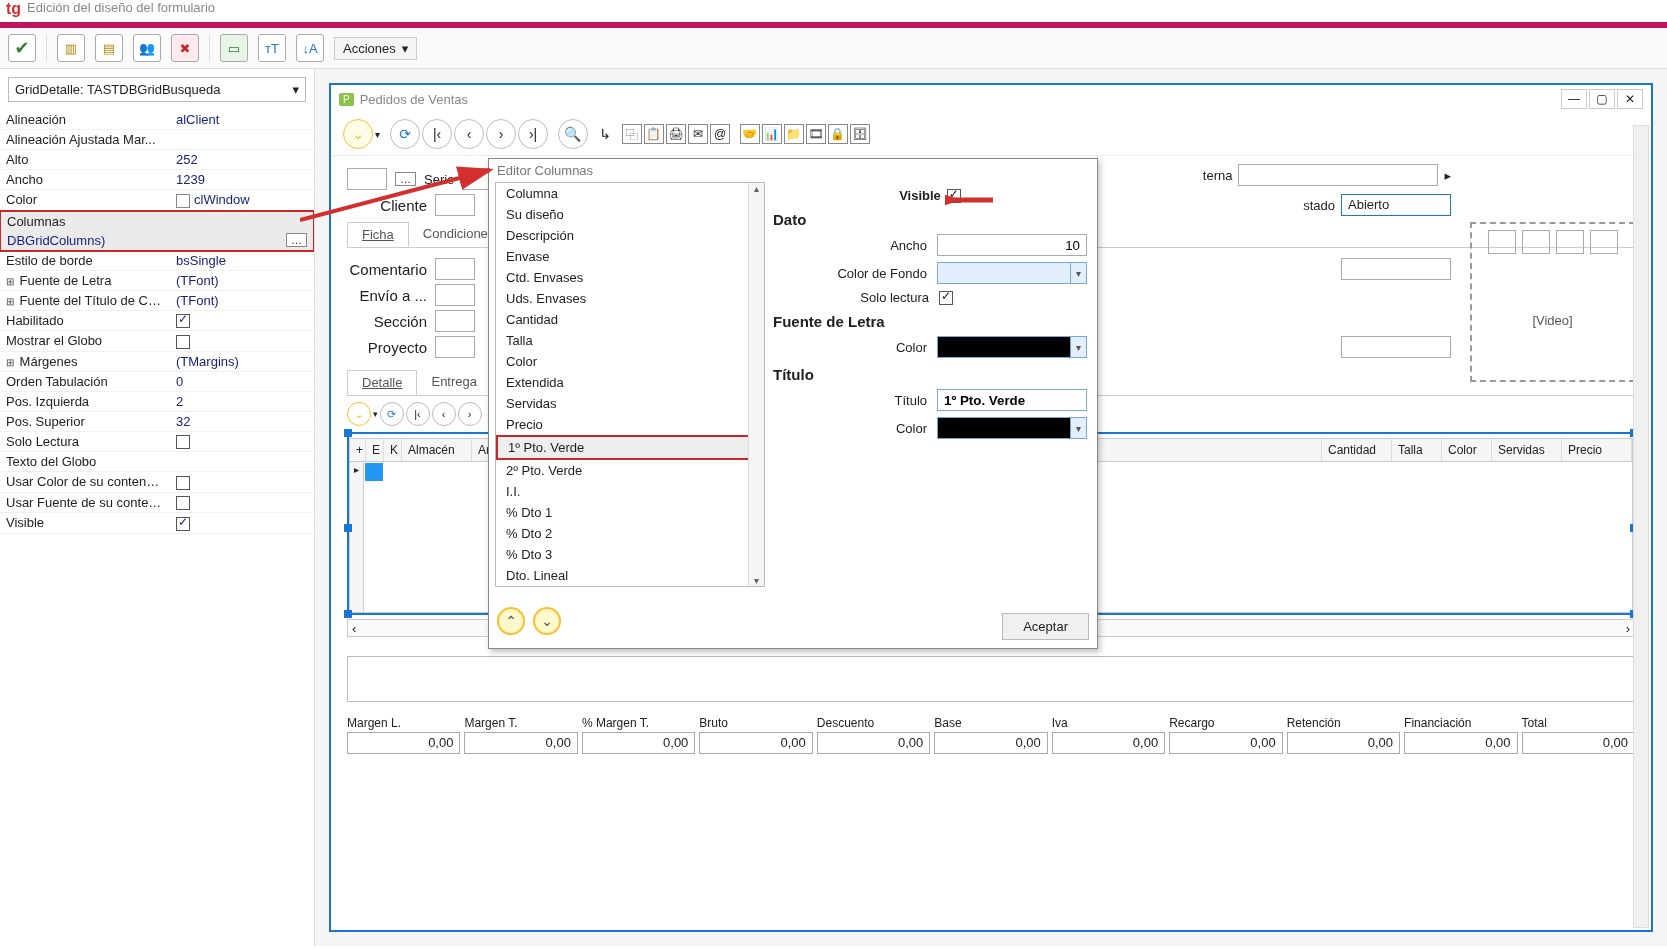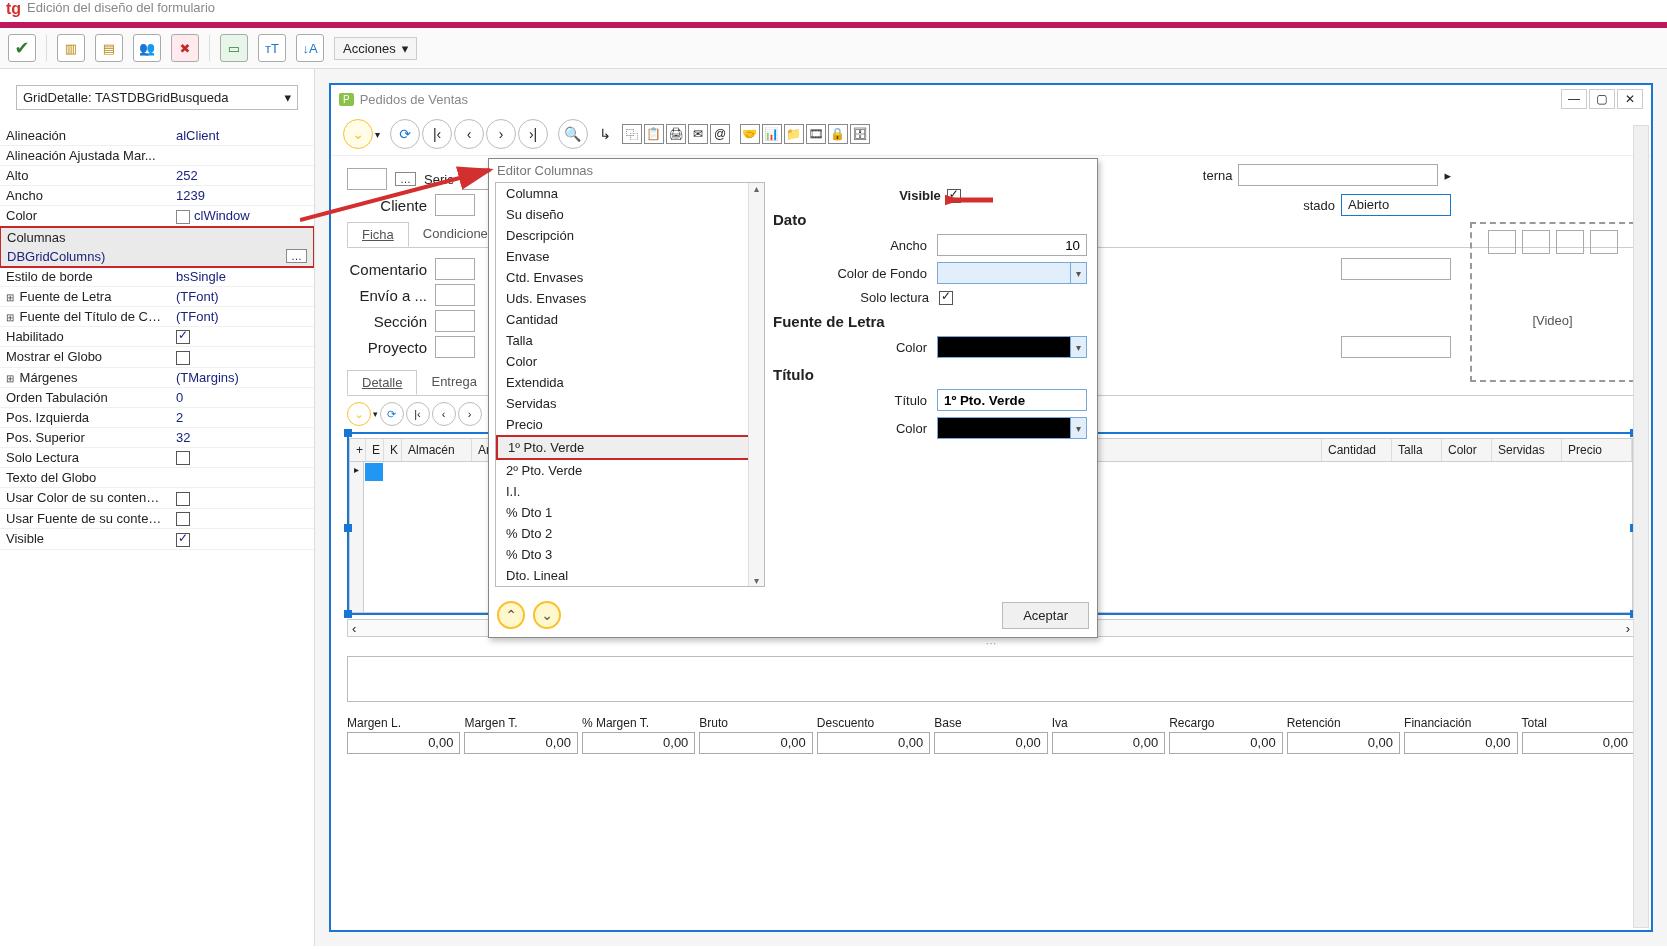--- a/index.html
+++ b/index.html
@@ -8,21 +8,21 @@
   .titlebar { display:flex; align-items:flex-start; height:28px; padding:0 6px; background:#fff; border-bottom:6px solid #be185d; }
   .logo { color:#d32f2f; font-weight:bold; font-size:16px; margin-right:6px; }
   .titlebar-text { color:#888; }
   .toolbar { display:flex; align-items:center; gap:10px; padding:6px 8px; background:#fafafa; border-bottom:1px solid #ddd; }
   .tb-btn { width:28px; height:28px; display:flex; align-items:center; justify-content:center; border:1px solid transparent; border-radius:3px; }
   .tb-btn.box { background:#fff; border:1px solid #aaa; }
   .tb-sep { width:1px; height:26px; background:#ddd; }
   .actions-dd { display:flex; align-items:center; gap:6px; border:1px solid #ccc; padding:3px 8px; background:#f5f5f5; }
   .content { display:flex; height: calc(949px - 28px - 44px); }
   .sidebar { width:315px; border-right:1px solid #ddd; background:#fff; display:flex; flex-direction:column; }
-  .combo { border:1px solid #bbb; margin:16px; padding:4px 6px; display:flex; justify-content:space-between; align-items:center; background:#fff; }
+  .combo { border:1px solid #bbb; margin:8px; padding:4px 6px; display:flex; justify-content:space-between; align-items:center; background:#fff; }
   .prop-grid { flex:1; overflow-y:auto; font-size:13px; }
   .prop-row { display:flex; border-bottom:1px solid #f0f0f0; }
   .prop-row.sel { background:#eaeaea; border:2px solid #c62828; margin:-1px;flex-direction:column; }
   .prop-k { width:170px; padding:2px 6px; white-space:nowrap; overflow:hidden; text-overflow:ellipsis; }
   .prop-v { flex:1; padding:2px 6px; color:#1a237e; }
   .prop-expander { width:10px; display:inline-block; color:#444; font-size:10px; }
   .chk { width:14px; height:14px; border:1px solid #555; display:inline-block; background:#fff; position:relative; vertical-align:middle; }
   .chk.checked::after { content:"✓"; position:absolute; top:-3px; left:1px; font-size:12px; }
   .color-swatch { display:inline-block; width:14px; height:14px; border:1px solid #888; background:#fff; vertical-align:middle; margin-right:4px; }
   .main { flex:1; background:#f5f5f5; position:relative; padding:14px; }
@@ -77,21 +77,21 @@
   .frow { display:flex; align-items:center; justify-content:flex-end; gap:10px; margin:6px 0; }
   .frow .fk { font-size:13px; }
   .frow .fv { width:150px; height:22px; border:1px solid #aaa; text-align:right; padding:2px 6px; }
   .frow .fcolor{width:150px;height:22px;border:1px solid #7aa7d9;background:#e3eefb;display:flex;}
   .frow .fcolor.black .sw{background:#000;flex:1;}
   .frow .fcolor .dd{width:16px;border-left:1px solid #7aa7d9;display:flex;align-items:center;justify-content:center;font-size:10px;color:#555;}
   .frow .fcolor .sw{flex:1;}
   .visible-row { display:flex; justify-content:center; align-items:center; gap:6px; margin-bottom:6px; }
   .ed-actions { display:flex; gap:8px; padding:8px; align-items:center; }
   .circ-btn { width:28px; height:28px; border:2px solid #fbc02d; background:#fff8cc; border-radius:50%; display:flex; align-items:center; justify-content:center; font-size:14px; color:#555;}
-  .accept-btn { margin-left:auto; border:1px solid #bbb; background:#f0f0f0; padding:5px 20px; }
+  .accept-btn { margin-left:auto; border:1px solid #bbb; background:#f0f0f0; padding:5px 20px;margin-top:12px; }
   .designer-handle { position:absolute; width:8px; height:8px; background:#1976d2; }
   
   .arrow-red { position:absolute; pointer-events:none; z-index:20;}
   svg { display:block; }
   .ell-btn{border:1px solid #888;padding:0 4px;background:#fff;font-size:11px;}
   .sq-icon{width:20px;height:20px;border:1px solid #888;display:inline-flex;align-items:center;justify-content:center;font-size:12px;}
   .field-row-right{position:absolute;right:200px;display:flex;align-items:center;gap:6px;}
   .txt-input{border:1px solid #7aa7d9;width:150px;height:22px;padding:2px 6px;}
 </style>
 </head>

